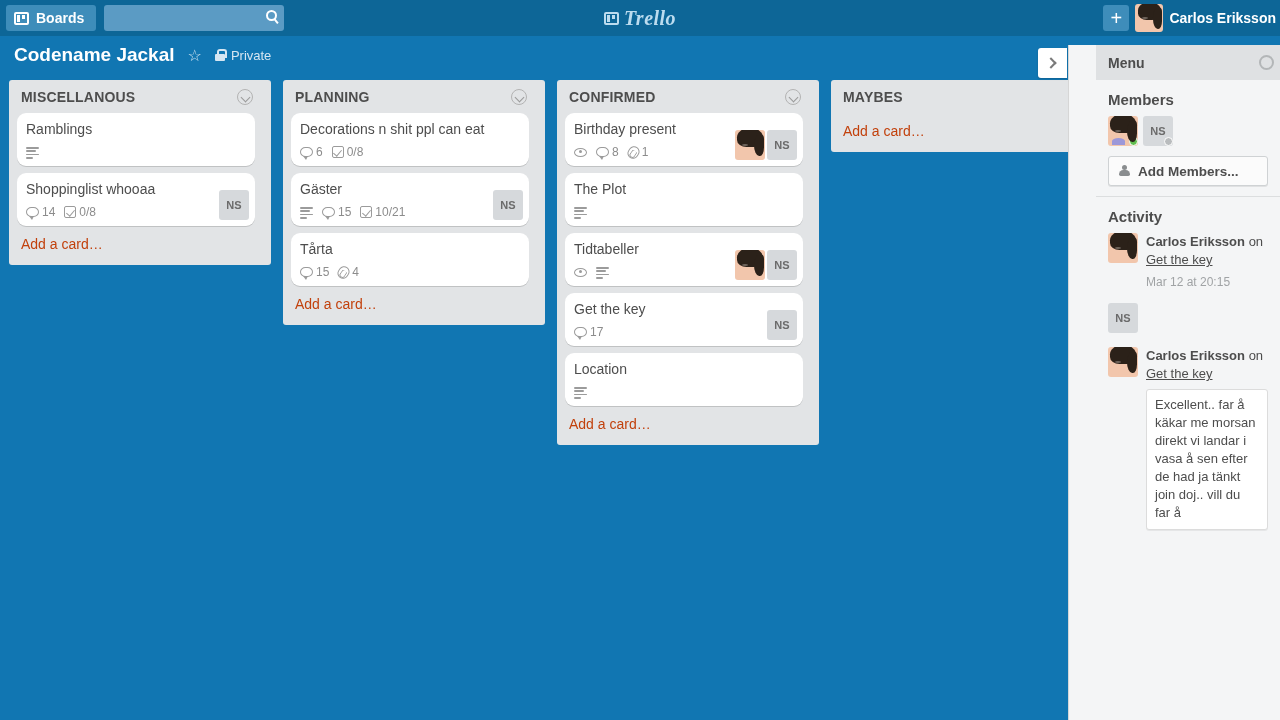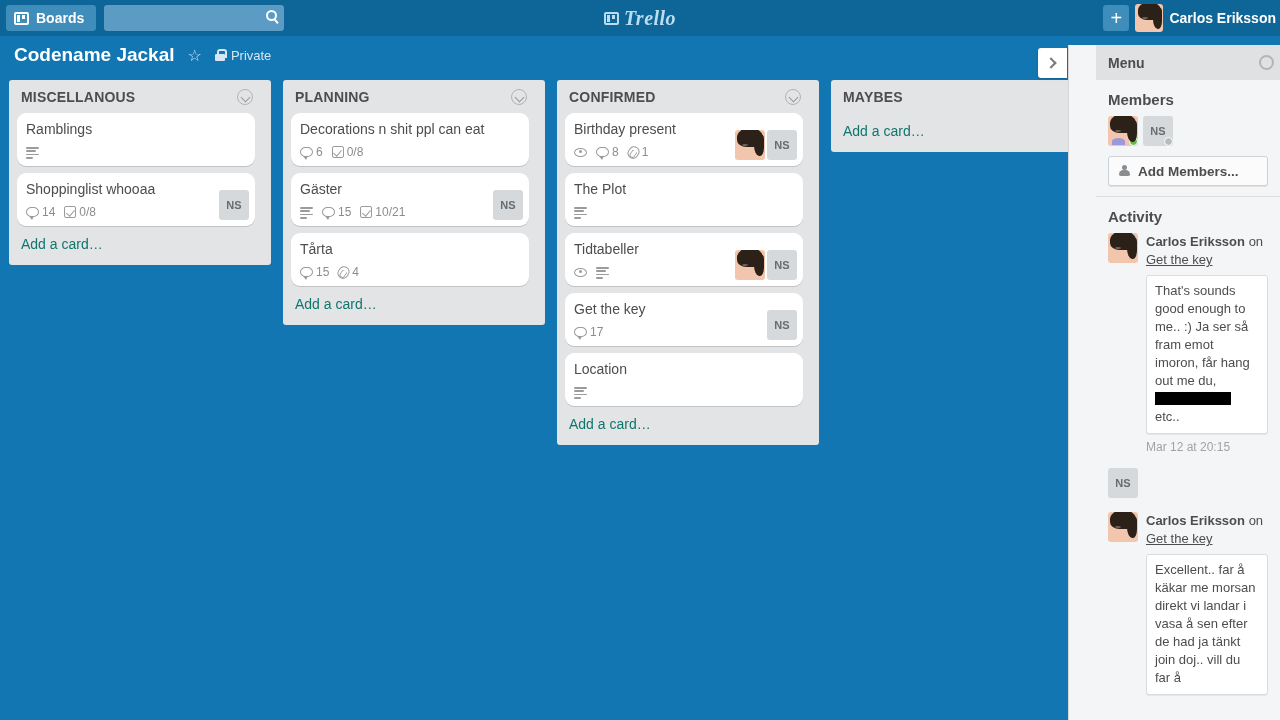--- a/index.html
+++ b/index.html
@@ -219,21 +219,21 @@
     width: 4px; height: 7px; border: 1.5px solid #9b9b9b;
     border-radius: 3px; border-top: 0;
   }
   .card-members {
     position: absolute; right: 6px; bottom: 6px;
     display: flex; align-items: flex-end; gap: 2px;
   }
   .card-av { width: 30px; height: 30px; border-radius: 3px; font-size: 11px; }
   .add-card {
     padding: 10px 12px 11px 12px;
-    font-size: 14px; color: #0f766e; cursor: pointer;
+    font-size: 14px; color: #c2410c; cursor: pointer;
   }
 
   
   .sidebar-toggle {
     position: absolute; top: 48px; left: 1038px;
     width: 29px; height: 30px; background: #fff;
     border-radius: 3px 0 0 3px;
     display: flex; align-items: center; justify-content: center;
     cursor: pointer; box-shadow: 0 1px 2px rgba(0,0,0,.18);
   }
@@ -582,21 +582,20 @@
 
   <div class="activity-section">
     <div class="sb-title">Activity</div>
     <div id="activity-feed">
         <div class="act-item">
           <div class="av act-av av-photo">
             <span class="av-eye"></span>
           </div>
           <div class="act-body">
             <div class="act-line"><span class="act-who">Carlos Eriksson</span> <span> on </span> <span class="act-link">Get the key</span></div>
-            <div class="act-comment"><span>That's sounds good enough to me.. :) Ja ser så fram emot imoron, får hang out me du,</span> <span class="redact-inline"></span><span> etc..</span></div>
             <div class="act-time">Mar 12 at 20:15</div>
           </div>
         </div>
         <div class="act-item">
           <div class="av act-av av-ini">NS</div>
         </div>
         <div class="act-item">
           <div class="av act-av av-photo">
             <span class="av-eye"></span>
           </div>

